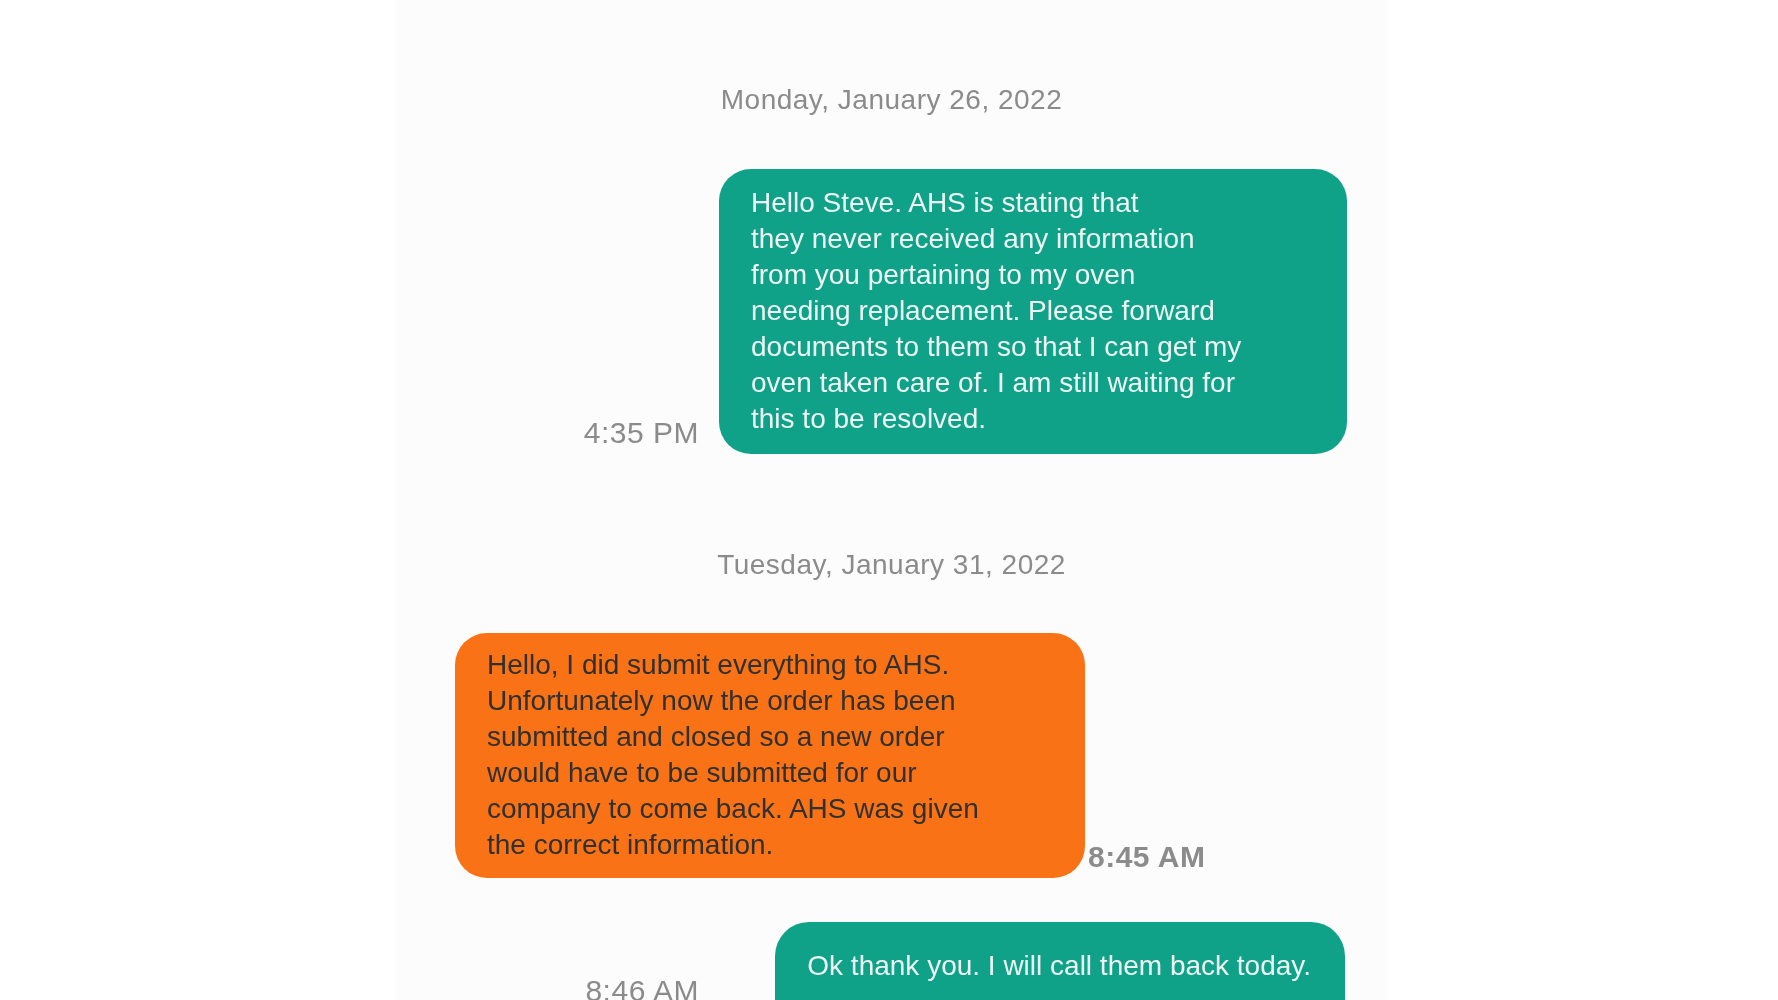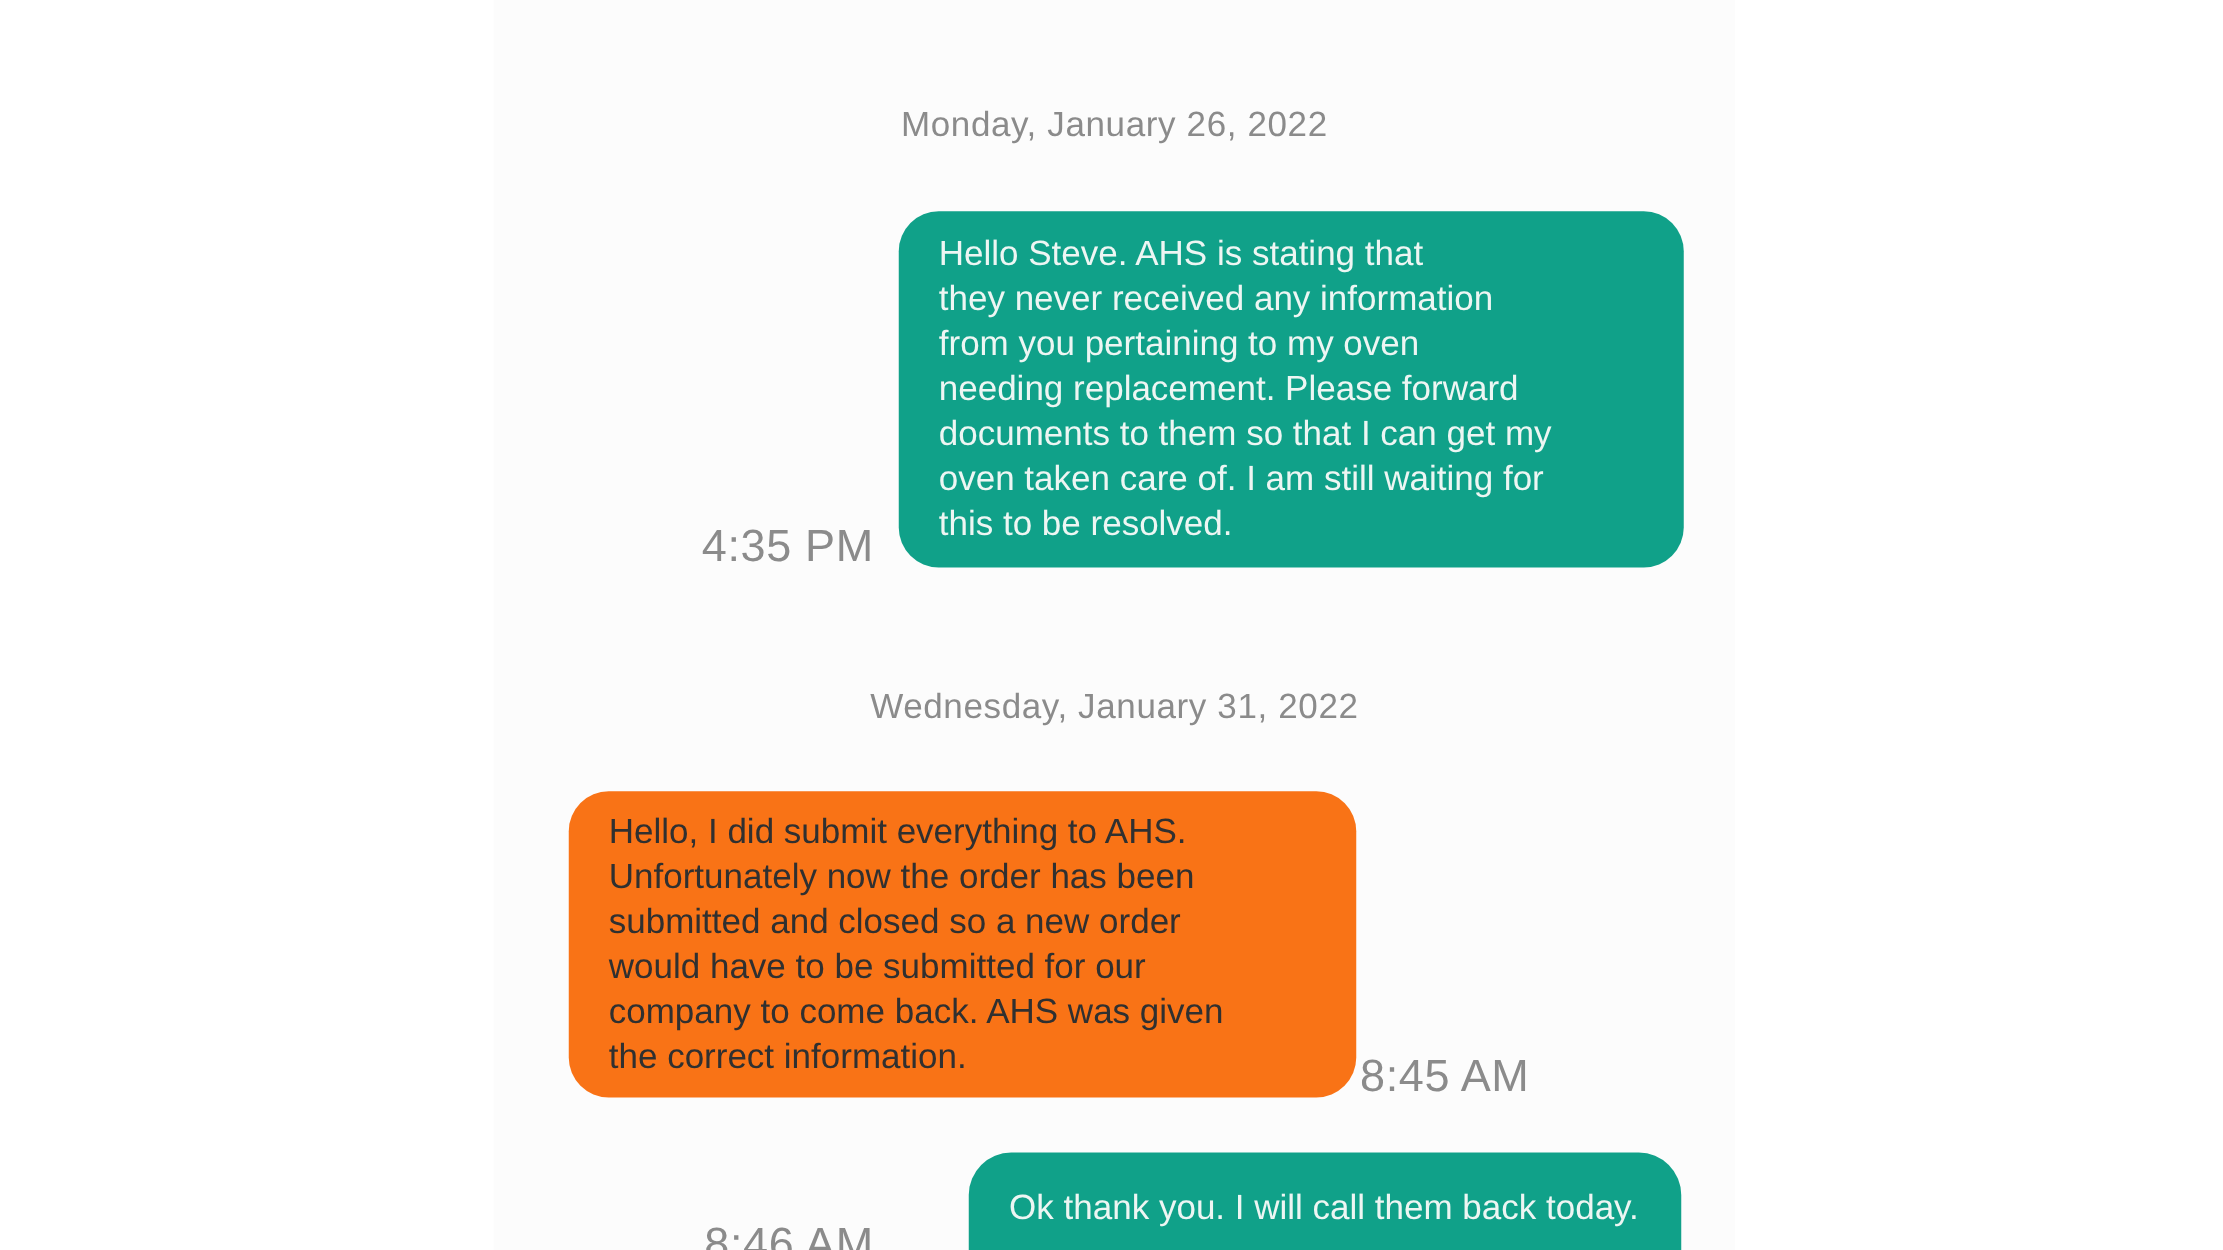--- a/index.html
+++ b/index.html
@@ -52,46 +52,46 @@
   }
   .bubble-3 {
     right: 433px; top: 922px;
     height: 140px;           
     padding: 26px 34px 0 32px;
     white-space: nowrap;
     border-radius: 34px;
   }
   .timestamp {
     position: absolute;
-    font-size: 36px;
+    font-size: 30px;
     color: #8b8b8b;
     letter-spacing: 0.5px;
   }
   .time-1 { right: 1079px; top: 416px; }
-  .time-2 { left: 1088px; top: 840px; }
+  .time-2 { left: 1088px; top: 840px; font-weight: bold; }
   .time-3 { right: 1079px; top: 974px; }  
 </style>
 </head>
 <body>
 
 <div class="thread-panel"></div>
 
 <div class="date-header date-1">Monday, January 26, 2022</div>
 
 <div class="bubble outgoing bubble-1">Hello Steve. AHS is stating that
 they never received any information
 from you pertaining to my oven
 needing replacement. Please forward
 documents to them so that I can get my
 oven taken care of. I am still waiting for
 this to be resolved.</div>
 
 <div class="timestamp time-1">4:35 PM</div>
 
-<div class="date-header date-2">Wednesday, January 31, 2022</div>
+<div class="date-header date-2">Tuesday, January 31, 2022</div>
 
 <div class="bubble incoming bubble-2">Hello, I did submit everything to AHS.
 Unfortunately now the order has been
 submitted and closed so a new order
 would have to be submitted for our
 company to come back. AHS was given
 the correct information.</div>
 
 <div class="timestamp time-2">8:45 AM</div>
 

